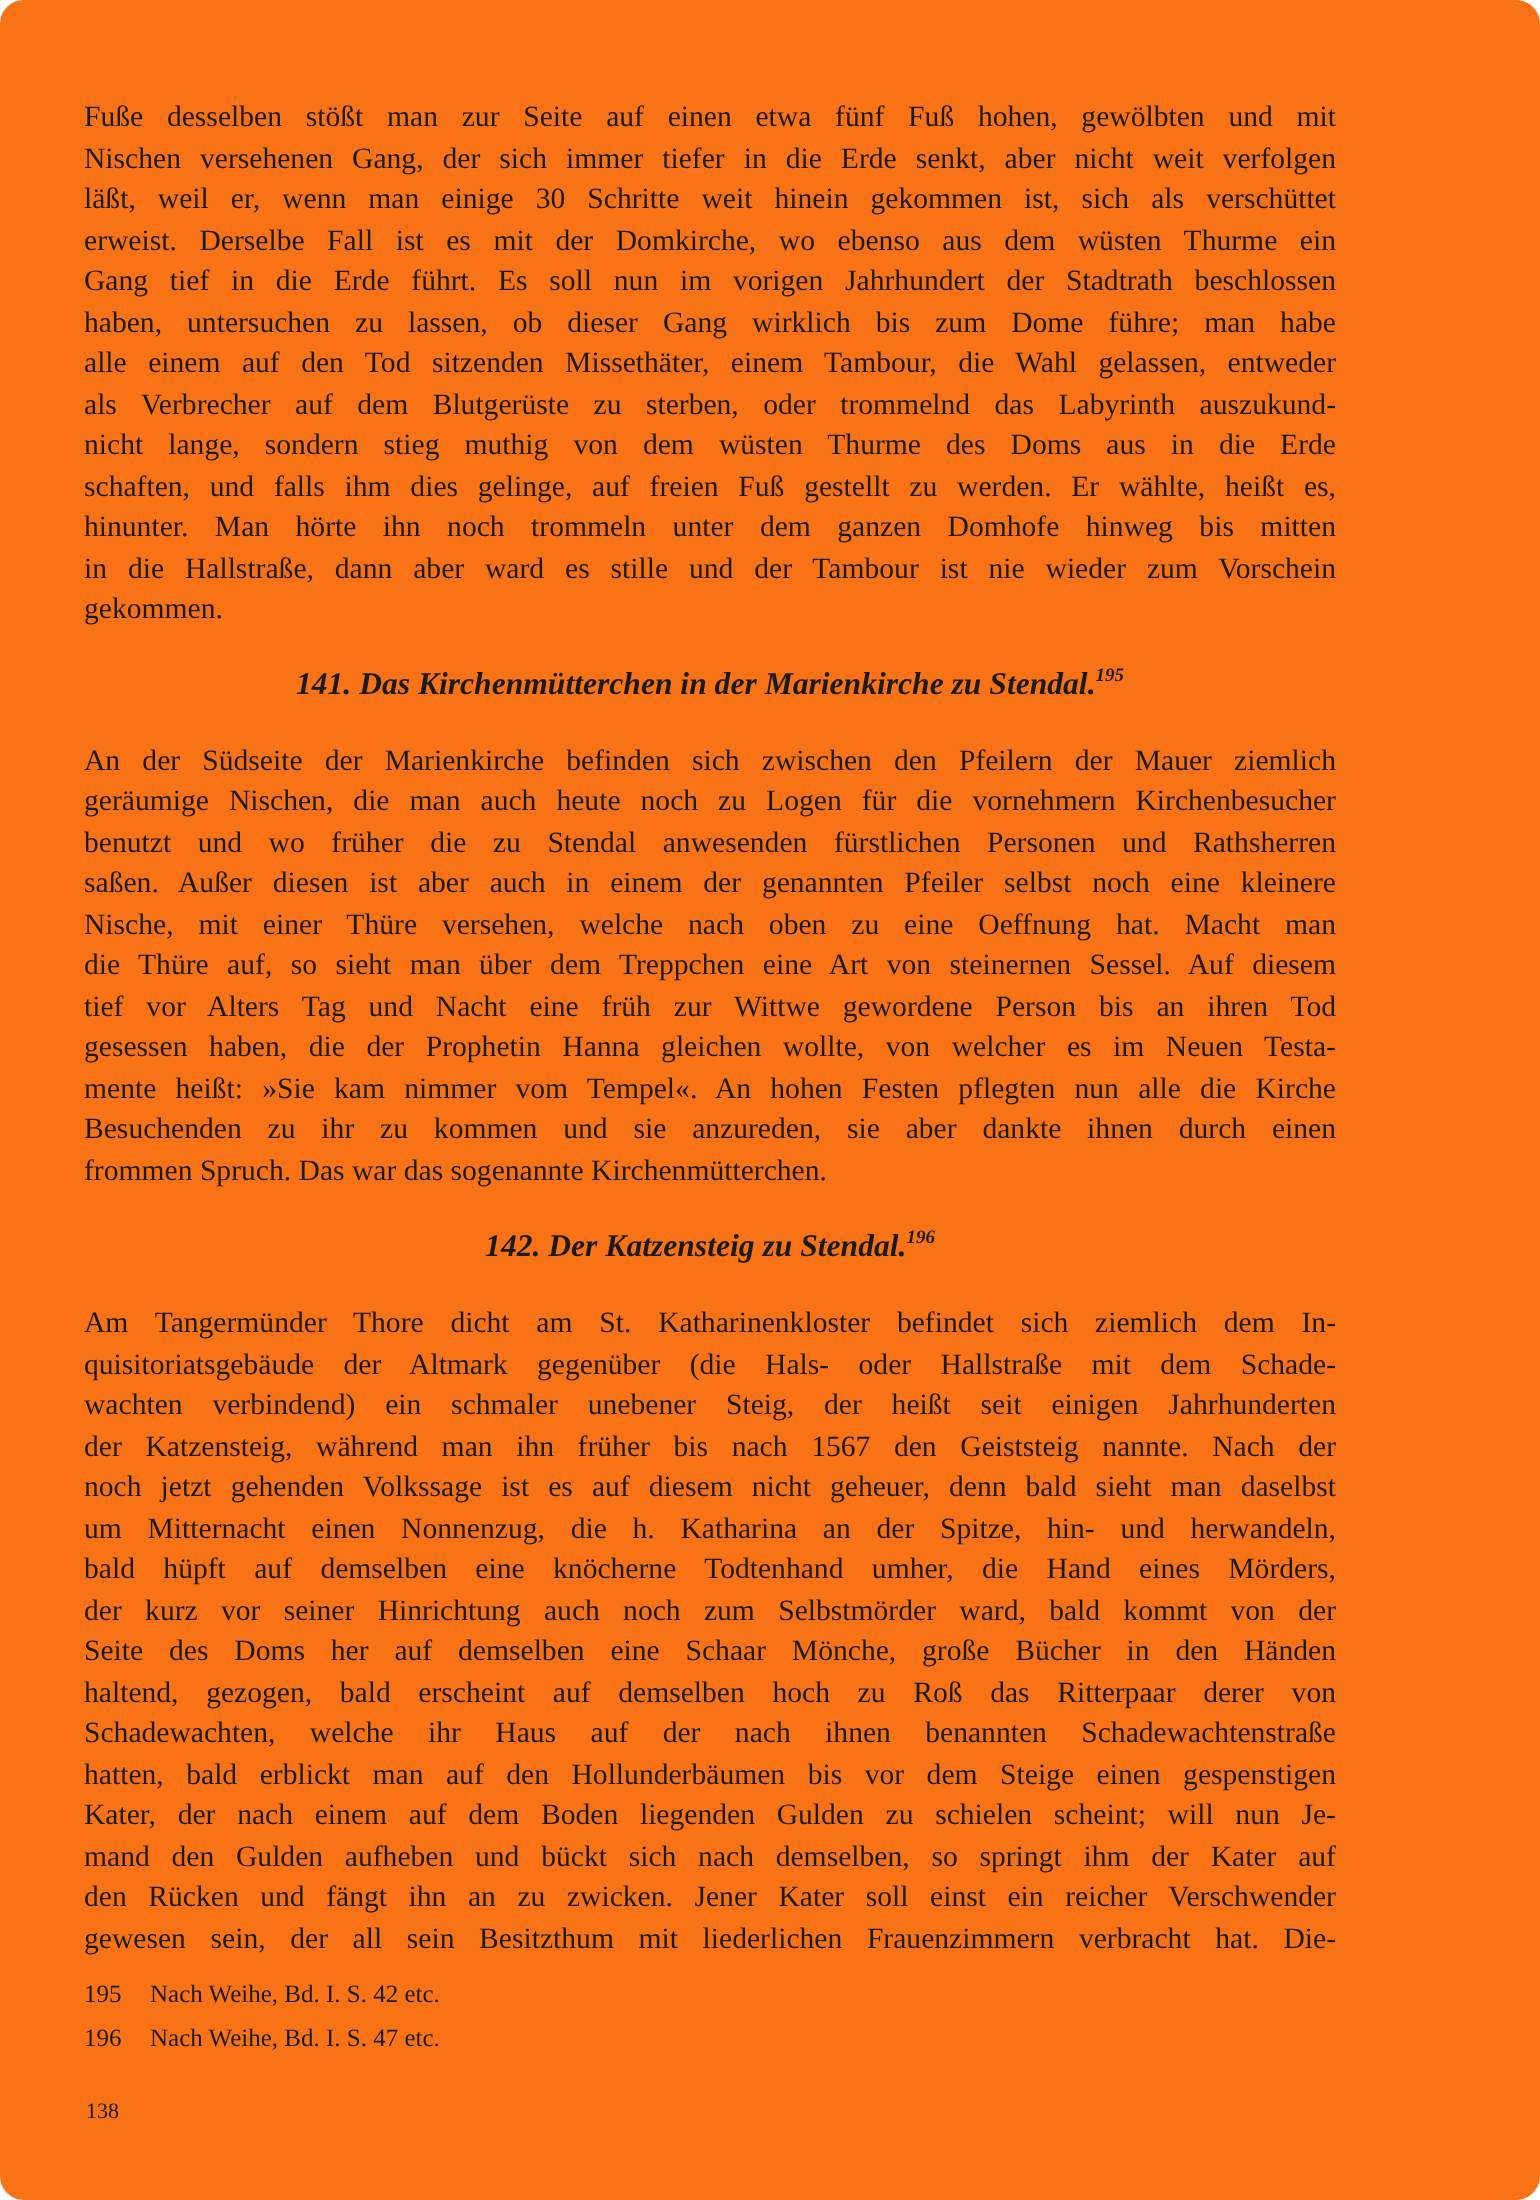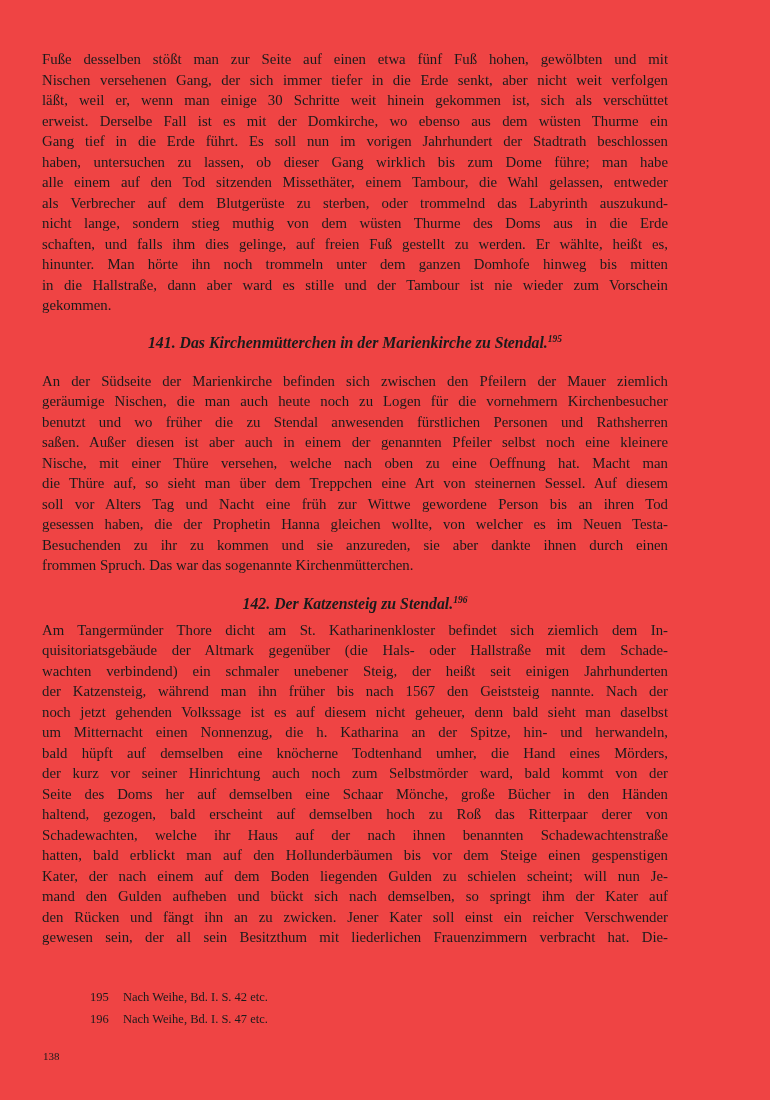--- a/index.html
+++ b/index.html
@@ -4,21 +4,21 @@
 <style>
   html, body { margin: 0; padding: 0; }
   body {
     width: 770px; height: 1100px;
     background: #ffffff;
     font-family: "Liberation Serif", serif;
     color: #1b1b1b;
     position: relative;
     overflow: hidden;
   }
-  .page { position: absolute; inset: 0; background: #ef4444; }
+  .page { position: absolute; inset: 0; background: #f97316; border-radius: 12px; }
 
   .text-block {
     position: absolute;
     left: 42px; top: 49px;
     width: 626px;
     font-size: 14.8px;
     line-height: 20.5px;
   }
 
   .para { margin: 0; }
@@ -39,29 +39,28 @@
   }
   .heading sup {
     font-size: 9.5px;
     font-weight: bold;
     vertical-align: super;
     line-height: 0;
   }
   .h141 { margin-top: 16px; }
   .p141 { margin-top: 17px; }
   .h142 { margin-top: 17px; }
-  .p142 { margin-top: 5px; }
+  .p142 { margin-top: 17px; }
 
   .footnotes {
     position: absolute;
     left: 42px; top: 986px;
     width: 626px;
     font-size: 12.5px;
     line-height: 22px;
-    margin-left: 48px;
   }
   .fnnum { display: inline-block; width: 33px; }
 
   .pagenum {
     position: absolute;
     left: 43px; top: 1049px;
     font-size: 11px;
     line-height: 14px;
   }
 </style>
@@ -92,22 +91,23 @@
       <span>141. Das Kirchenmütterchen in der Marienkirche zu Stendal.</span><sup>195</sup>
     </div>
 
     <div class="para p141">
         <div class="jline">An der Südseite der Marienkirche befinden sich zwischen den Pfeilern der Mauer ziemlich</div>
         <div class="jline">geräumige Nischen, die man auch heute noch zu Logen für die vornehmern Kirchenbesucher</div>
         <div class="jline">benutzt und wo früher die zu Stendal anwesenden fürstlichen Personen und Rathsherren</div>
         <div class="jline">saßen. Außer diesen ist aber auch in einem der genannten Pfeiler selbst noch eine kleinere</div>
         <div class="jline">Nische, mit einer Thüre versehen, welche nach oben zu eine Oeffnung hat. Macht man</div>
         <div class="jline">die Thüre auf, so sieht man über dem Treppchen eine Art von steinernen Sessel. Auf diesem</div>
-        <div class="jline">soll vor Alters Tag und Nacht eine früh zur Wittwe gewordene Person bis an ihren Tod</div>
+        <div class="jline">tief vor Alters Tag und Nacht eine früh zur Wittwe gewordene Person bis an ihren Tod</div>
         <div class="jline">gesessen haben, die der Prophetin Hanna gleichen wollte, von welcher es im Neuen Testa-</div>
+        <div class="jline">mente heißt: »Sie kam nimmer vom Tempel«. An hohen Festen pflegten nun alle die Kirche</div>
         <div class="jline">Besuchenden zu ihr zu kommen und sie anzureden, sie aber dankte ihnen durch einen</div>
         <div class="jline last">frommen Spruch. Das war das sogenannte Kirchenmütterchen.</div>
       </div>
 
     <div class="heading h142">
       <span>142. Der Katzensteig zu Stendal.</span><sup>196</sup>
     </div>
 
     <div class="para p142">
         <div class="jline">Am Tangermünder Thore dicht am St. Katharinenkloster befindet sich ziemlich dem In-</div>

